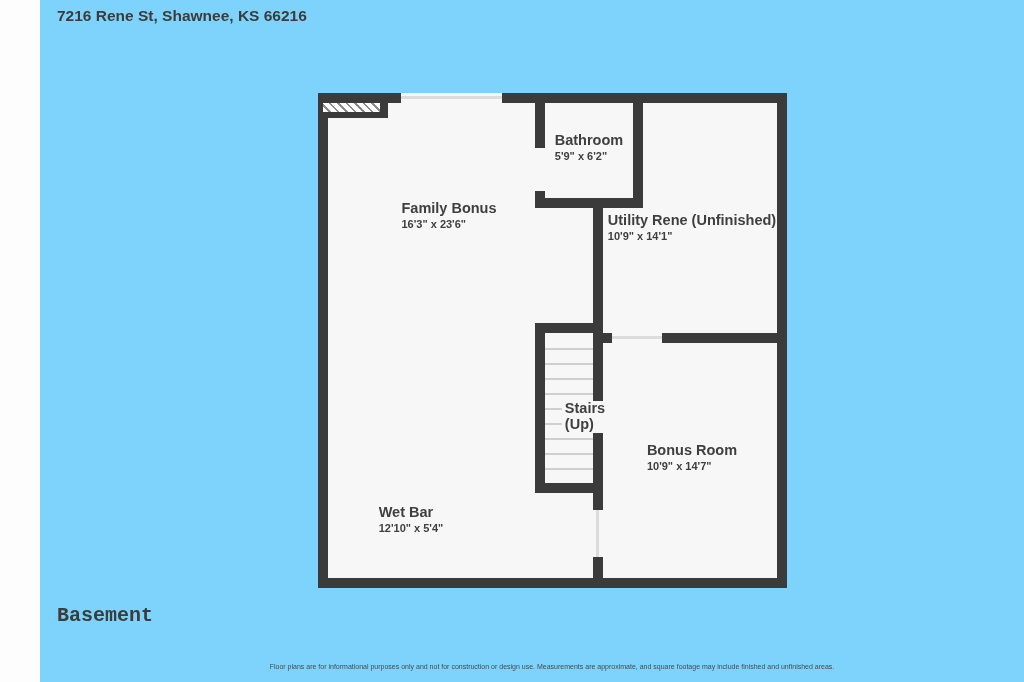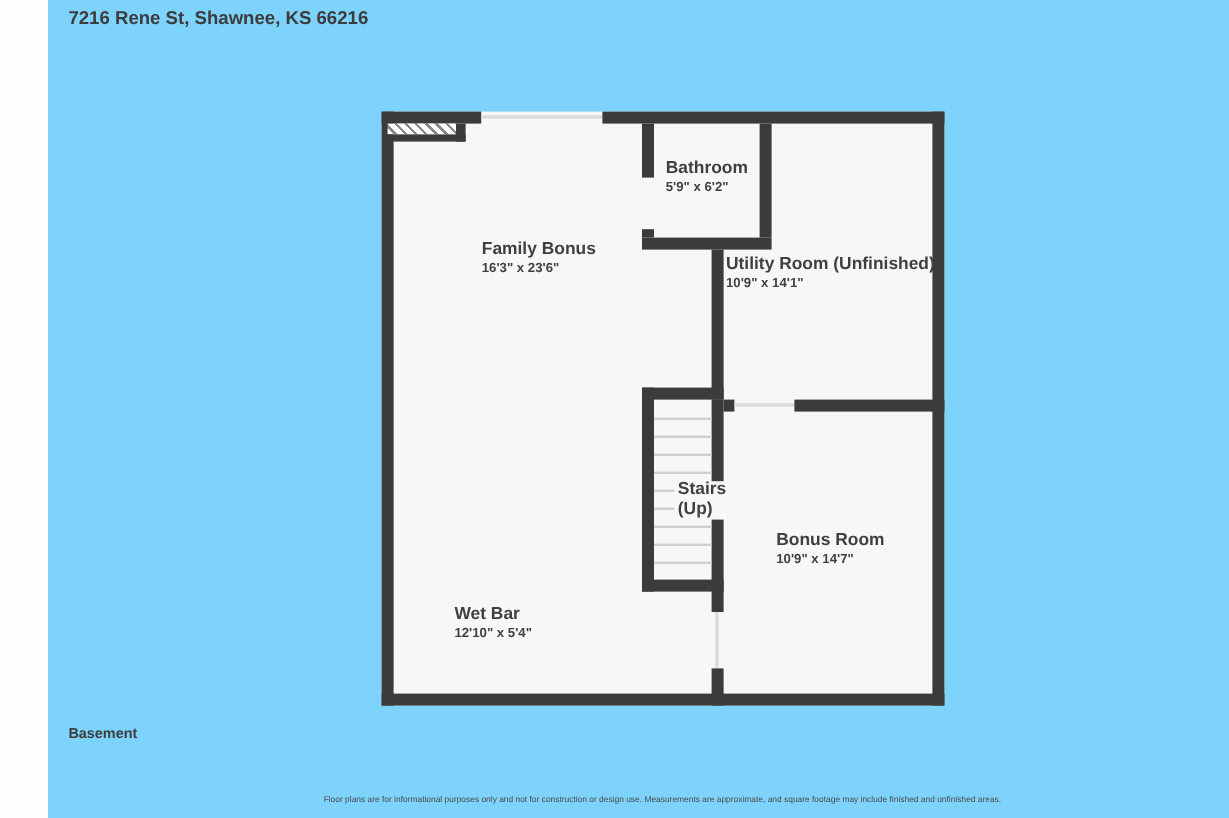--- a/index.html
+++ b/index.html
@@ -21,23 +21,24 @@
     left: 17px;
     top: 7px;
     font-size: 15.5px;
     font-weight: 700;
     color: #3c3c3c;
   }
   .floor-label {
     position: absolute;
     left: 17px;
     top: 604px;
-    font-size: 12px;
+    font-size: 20px;
     font-weight: 700;
     color: #3c3c3c;
+    font-family: Liberation Mono, monospace;
   }
   .disclaimer {
     position: absolute;
     left: 0;
     top: 663px;
     width: 1024px;
     text-align: center;
     font-size: 7px;
     color: #4a4a4a;
   }
@@ -148,21 +149,21 @@
       <div class="room-name">Family Bonus</div>
       <div class="room-dims">16'3" x 23'6"</div>
     </div>
 
     <div class="room-label" style="left:271px;top:40px">
       <div class="room-name">Bathroom</div>
       <div class="room-dims">5'9" x 6'2"</div>
     </div>
 
     <div class="room-label" style="left:374px;top:120px">
-      <div class="room-name">Utility Room (Unfinished)</div>
+      <div class="room-name">Utility Rene (Unfinished)</div>
       <div class="room-dims">10'9" x 14'1"</div>
     </div>
 
     <div class="room-label stairs-label" style="left:267px;top:308px">
       <div class="room-name">Stairs</div>
       <div class="room-name">(Up)</div>
     </div>
 
     <div class="room-label" style="left:374px;top:350px">
       <div class="room-name">Bonus Room</div>

